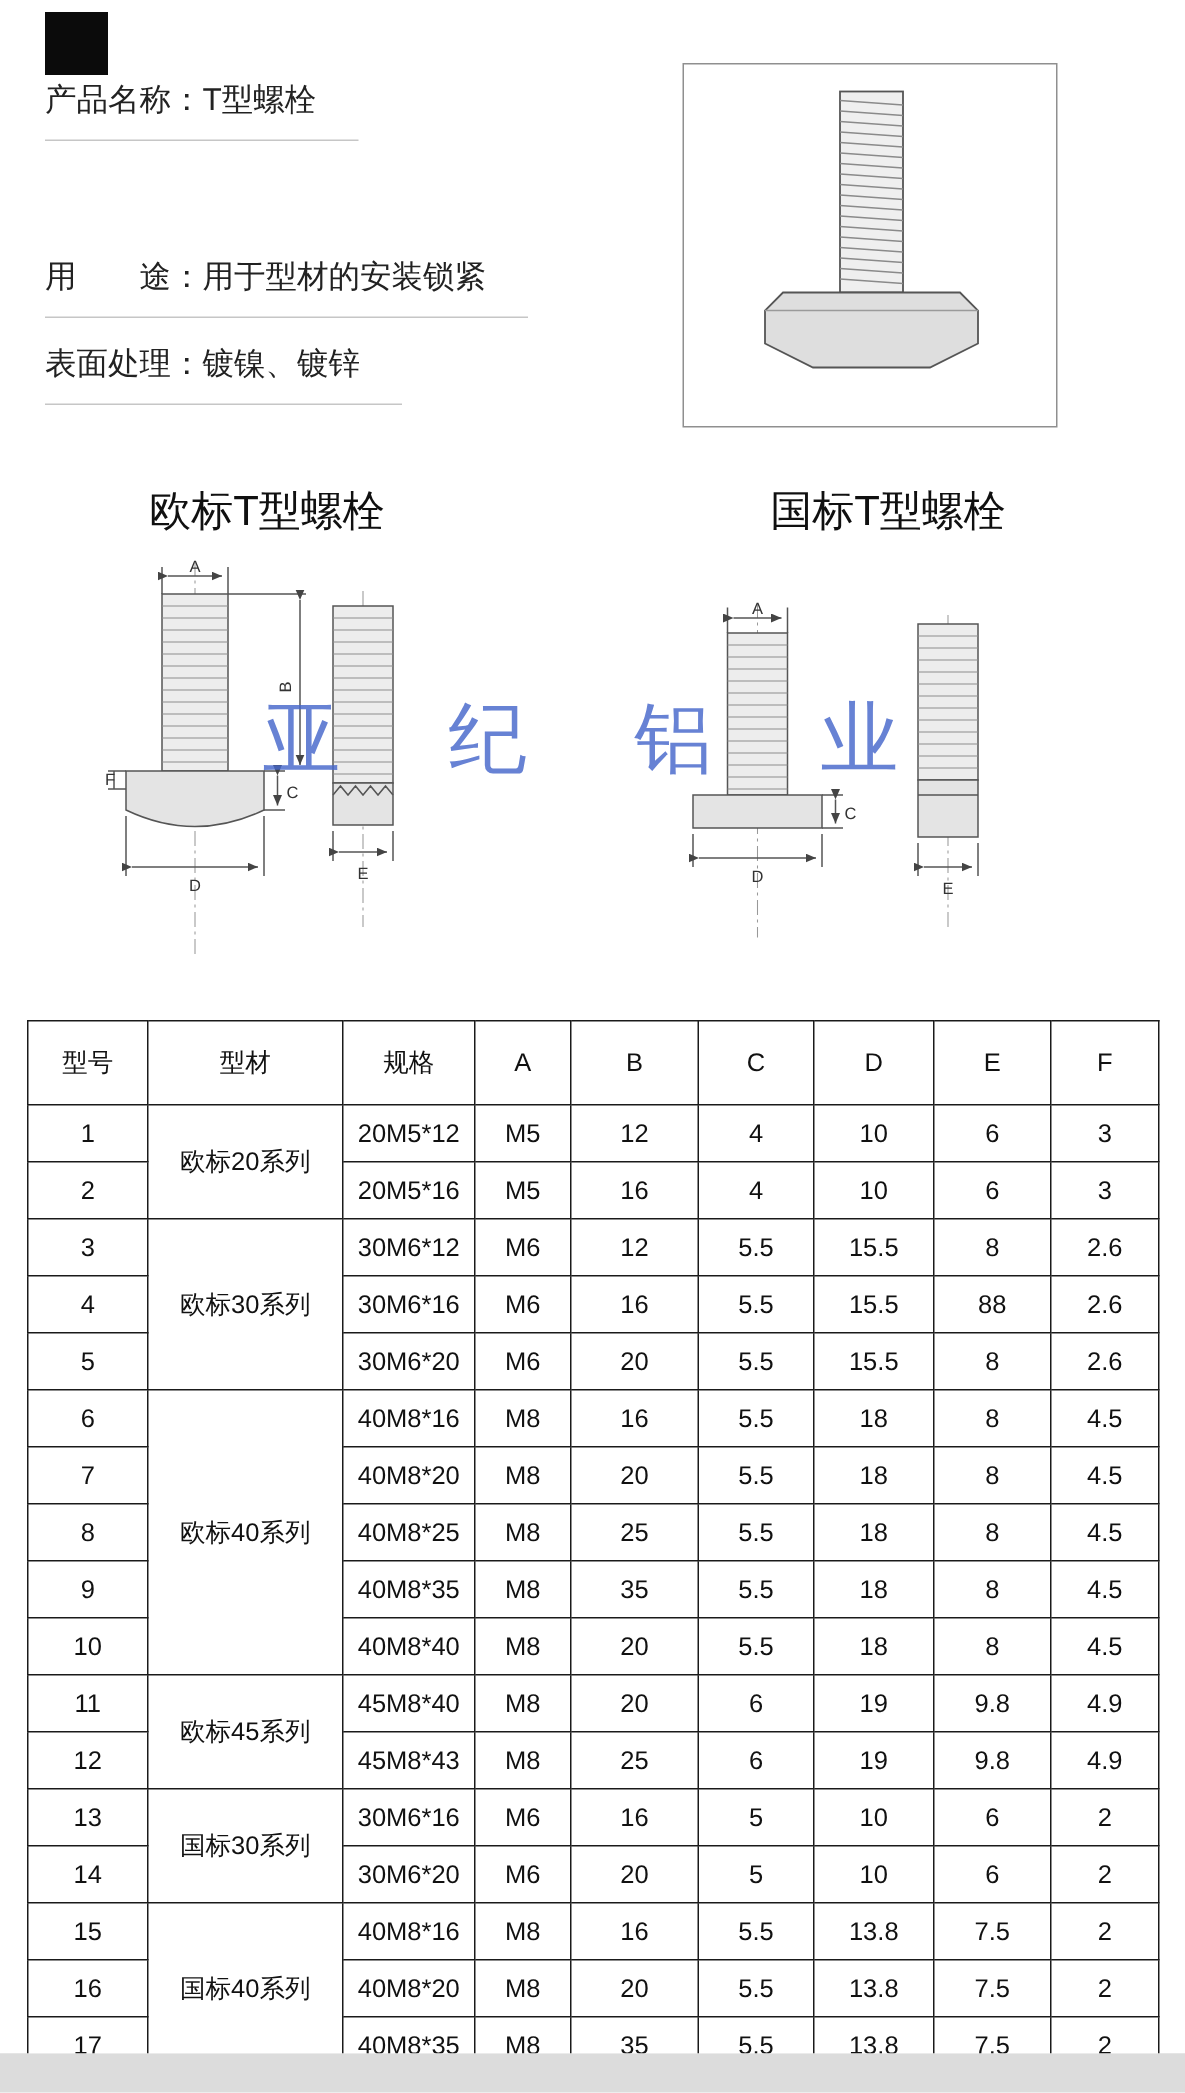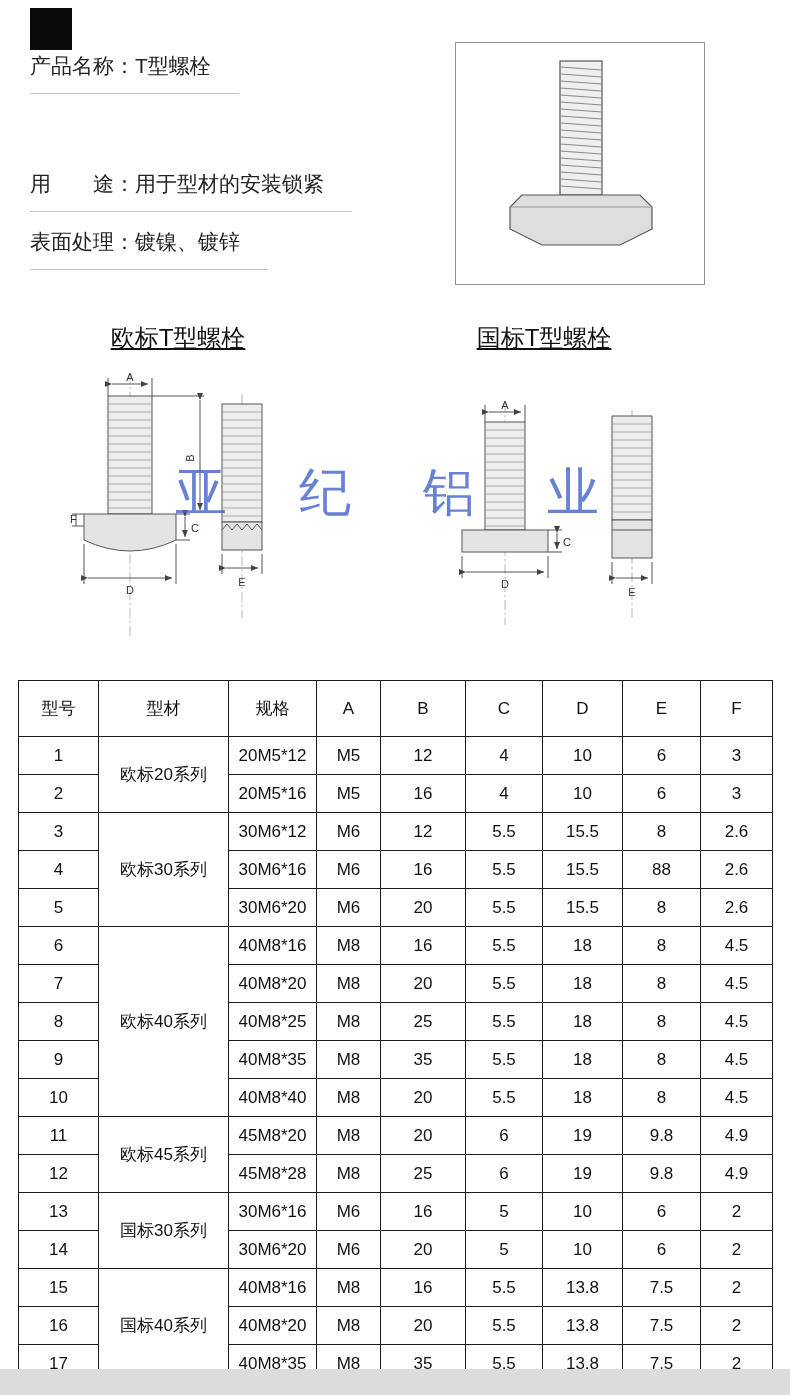--- a/index.html
+++ b/index.html
@@ -11,23 +11,23 @@
 
   .info-row { position:absolute; left:30px; font-size:21px; color:#2b2b2b;
               padding:0 28px 13px 0; border-bottom:1px solid #c6c6c6; white-space:nowrap; }
   .info-label { color:#222; }
   .info-value { color:#222; }
 
   .photo-box { position:absolute; left:455px; top:42px; width:250px; height:243px;
                background:#ffffff; border:1px solid #8f8f8f; }
 
   .sec-title { position:absolute; top:322px; width:200px; text-align:center;
-               font-size:24px; font-weight:500; color:#101010;text-decoration:underline; }
+               font-size:28px; font-weight:500; color:#101010; }
   .sec-title.euro { left:78px; }
-  .sec-title.gb   { left:444px; }
+  .sec-title.gb   { left:492px; }
 
   svg.draw { position:absolute; }
   svg text { fill:#333; font-size:11px; font-family:"Liberation Sans","DejaVu Sans",sans-serif; }
 
   .watermark { position:absolute; left:175px; top:458px; z-index:5;
                font-size:52px; color:rgba(70,102,202,0.82); letter-spacing:72px;
                white-space:nowrap; }
 
   .spec-table { position:absolute; left:18px; top:680px; width:754px;
                 border-collapse:collapse; background:#ffffff; table-layout:fixed; }
@@ -283,31 +283,31 @@
           <td>M8</td>
           <td>20</td>
           <td>5.5</td>
           <td>18</td>
           <td>8</td>
           <td>4.5</td>
         </tr>
         <tr>
           <td>11</td>
           <td rowspan="2">欧标45系列</td>
-          <td>45M8*20</td>
+          <td>45M8*40</td>
           <td>M8</td>
           <td>20</td>
           <td>6</td>
           <td>19</td>
           <td>9.8</td>
           <td>4.9</td>
         </tr>
         <tr>
           <td>12</td>
-          <td>45M8*28</td>
+          <td>45M8*43</td>
           <td>M8</td>
           <td>25</td>
           <td>6</td>
           <td>19</td>
           <td>9.8</td>
           <td>4.9</td>
         </tr>
         <tr>
           <td>13</td>
           <td rowspan="2">国标30系列</td>

